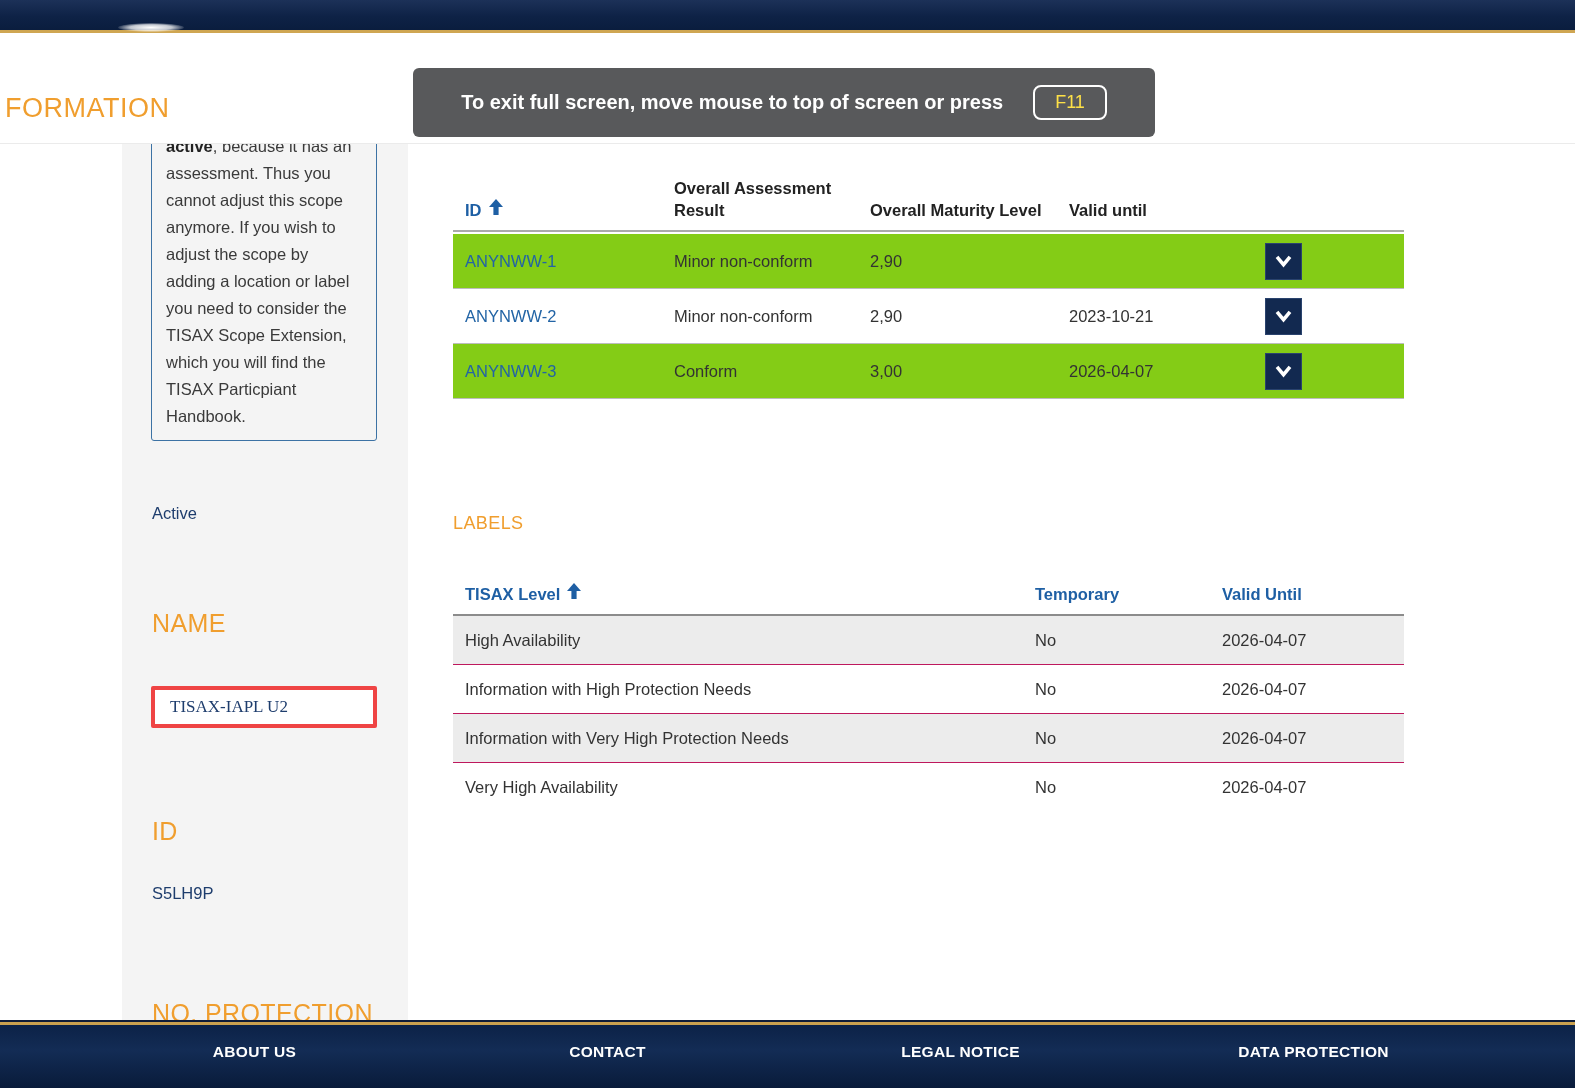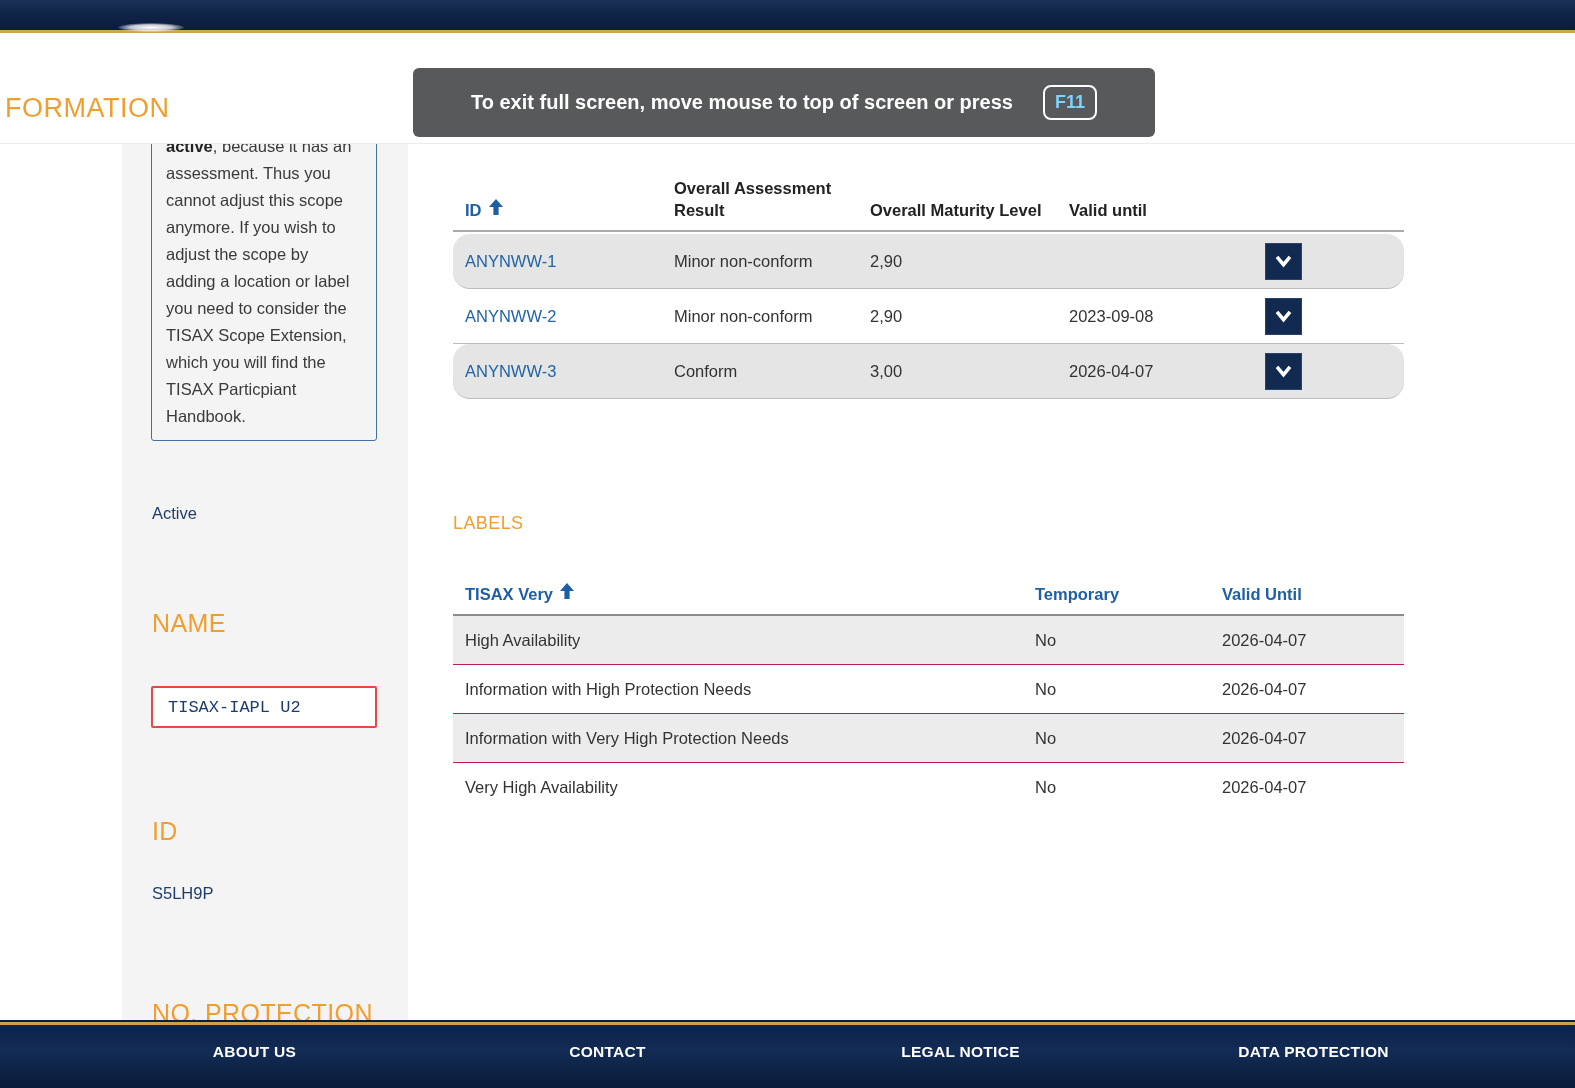--- a/index.html
+++ b/index.html
@@ -16,52 +16,52 @@
 
   
   .page-title { position:absolute; left:5px; top:93px; font-size:27px; font-weight:500;
                 color:#f09e2e; letter-spacing:0.5px; }
 
   
   .toast { position:absolute; left:413px; top:68px; width:742px; height:69px;
            background:#58595b; border-radius:6px; display:flex; align-items:center;
            justify-content:center; gap:30px; z-index:50; }
   .toast-text { color:#ffffff; font-size:20px; font-weight:bold; }
-  .toast-key { color:#7dd3fc; font-size:18px; font-weight:bold; border:2px solid #ffffff;
-               border-radius:8px; padding:5px 10px; }
+  .toast-key { color:#fde047; font-size:18px; font-weight:normal; border:2px solid #ffffff;
+               border-radius:8px; padding:5px 20px; }
 
   .content-top-divider { position:absolute; left:0; top:143px; width:1575px; height:1px; background:#ebebeb; }
 
   
   .sidebar { position:absolute; left:122px; top:144px; width:286px; height:878px;
              background:#f4f4f4; overflow:hidden; }
   .info-box { position:absolute; left:29px; top:-22px; width:226px;
               border:1px solid #3c72a4; border-radius:3px; padding:10px 14px;
               font-size:16.5px; line-height:27px; color:#3a3a3a; }
   .info-box b { color:#222222; }
   .side-label { position:absolute; left:30px; font-size:16.5px; color:#1e3d6d; }
   .side-heading { position:absolute; left:30px; font-size:25px; font-weight:500; color:#f09e2e; letter-spacing:0.4px; }
   .name-input { position:absolute; left:29px; top:542px; width:226px; height:42px;
-                background:#ffffff; border:2px solid #ef4444; border-radius:2px;
-                font-family:Liberation Mono, monospace; font-size:17px; color:#1e3d6d;
+                background:#ffffff; border:4px solid #ef4444; border-radius:2px;
+                font-family:Liberation Serif, serif; font-size:17px; color:#1e3d6d;
                 padding-left:15px; }
 
   
   .assess-header { position:absolute; left:453px; top:166px; width:951px; height:66px;
                    display:grid; grid-template-columns:209px 196px 199px 196px 1fr;
                    border-bottom:2px solid #aaaaaa; }
   .hcell { display:flex; align-items:flex-end; padding:0 8px 9px 12px;
            font-size:16.5px; font-weight:bold; color:#222222; line-height:22px; }
   .hcell.sortable { color:#1e5fa4; cursor:pointer; gap:7px; }
   .sort-arrow { display:inline-block; margin-bottom:1px; }
 
   .assess-rows { position:absolute; left:453px; top:234px; width:951px; }
   .arow { display:grid; grid-template-columns:209px 196px 199px 196px 1fr; height:55px;
           align-items:center; border-bottom:1px solid #bdbdbd; }
-  .arow.alt { background:#e5e5e5;border-radius:17px; }
+  .arow.alt { background:#84cc16; }
   .cell { padding-left:12px; font-size:16.5px; color:#333333; }
   .id-link { color:#2264a5; cursor:pointer; }
   .expand-btn { width:37px; height:37px; background:#122950; border:1px solid #2a436e;
                 display:flex; align-items:center; justify-content:center; cursor:pointer; }
 
   .labels-heading { position:absolute; left:453px; top:513px; font-size:18px; font-weight:500;
                     color:#f09e2e; letter-spacing:0.4px; }
   .labels-header { position:absolute; left:453px; top:568px; width:951px; height:48px;
                    display:grid; grid-template-columns:570px 187px 1fr;
                    border-bottom:2px solid #8c8c8c; }
@@ -138,21 +138,21 @@
           <svg width="17" height="17" viewBox="0 0 16 16">
               <path d="M3 5 L8 11 L13 5" stroke="#ffffff" stroke-width="3.4" fill="none" stroke-linecap="square"></path>
             </svg>
         </button>
       </div>
     </div>
     <div class="arow">
       <div class="cell id-link">ANYNWW-2</div>
       <div class="cell">Minor non-conform</div>
       <div class="cell">2,90</div>
-      <div class="cell">2023-09-08</div>
+      <div class="cell">2023-10-21</div>
       <div class="cell">
         <button class="expand-btn">
           <svg width="17" height="17" viewBox="0 0 16 16">
               <path d="M3 5 L8 11 L13 5" stroke="#ffffff" stroke-width="3.4" fill="none" stroke-linecap="square"></path>
             </svg>
         </button>
       </div>
     </div>
     <div class="arow alt">
       <div class="cell id-link">ANYNWW-3</div>
@@ -166,21 +166,21 @@
             </svg>
         </button>
       </div>
     </div>
   </div>
 
   <div class="labels-heading">LABELS</div>
 
   <div class="labels-header">
     <div class="hcell sortable">
-      <span>TISAX Very</span>
+      <span>TISAX Level</span>
       <span class="sort-arrow">
         <svg width="14" height="16" viewBox="0 0 14 16">
             <path d="M7 0 L14 8 H9.6 V16 H4.4 V8 H0 Z" fill="#1e5fa4"></path>
           </svg>
       </span>
     </div>
     <div class="hcell sortable">Temporary</div>
     <div class="hcell sortable">Valid Until</div>
   </div>
 

